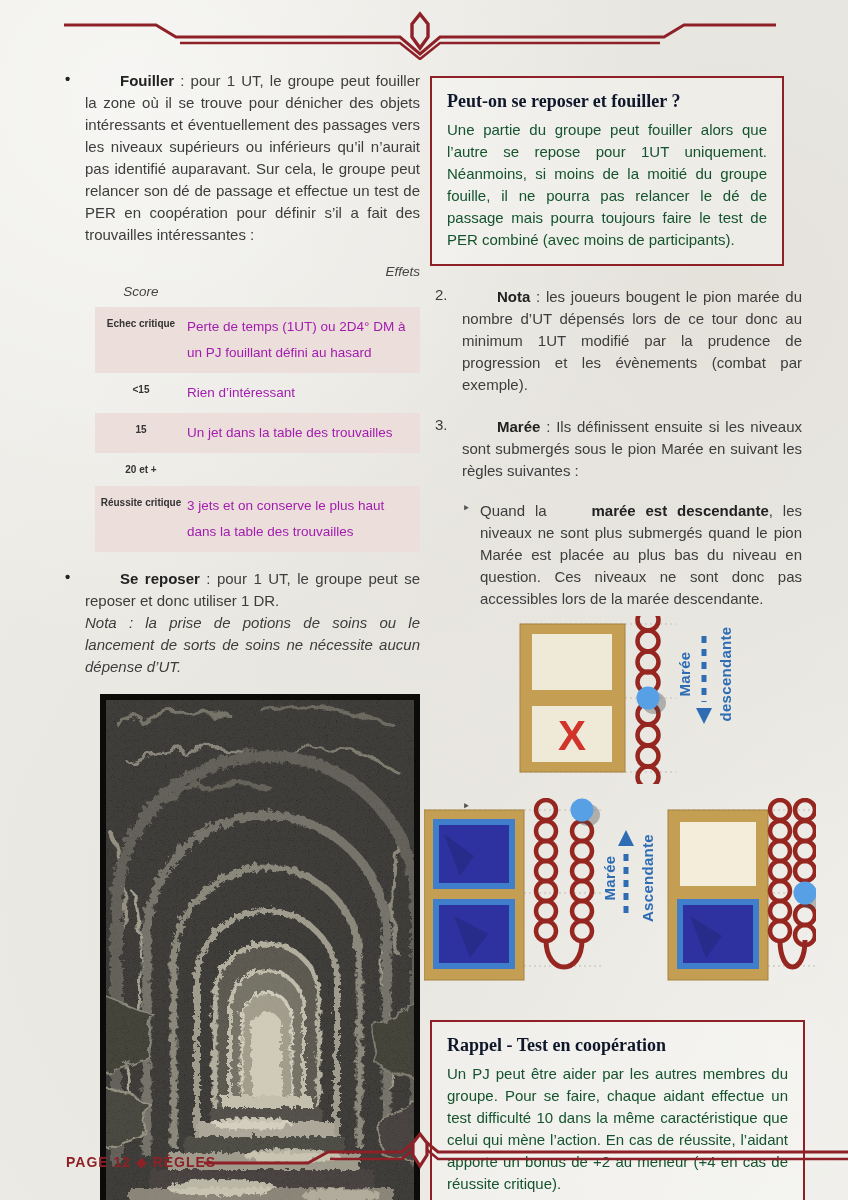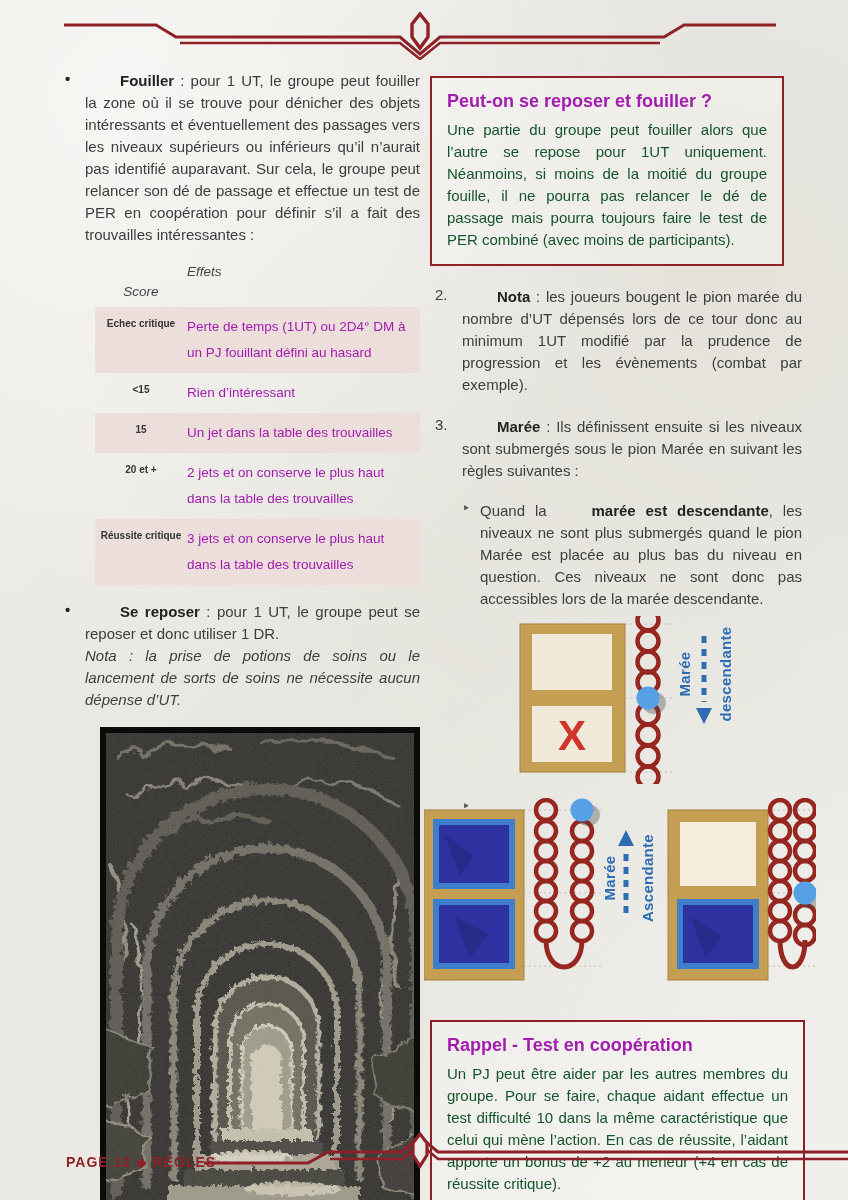--- a/index.html
+++ b/index.html
@@ -25,32 +25,32 @@
   p{margin:0;}
   .body-text{font-size:15px;line-height:22px;text-align:justify;}
   .bullet-item{position:relative;padding-left:22px;}
   .bullet-dot{position:absolute;left:2px;top:0;font-size:15px;font-weight:bold;color:#222;}
   b{color:#222;margin-left:35px;}
 
   
   .score-table{margin:14px 0 16px 32px;width:325px;font-size:13.5px;}
   .score-head{display:flex;font-style:italic;color:#444;padding:4px 0 8px 0;}
   .score-head .h-score{width:92px;text-align:center;margin-top:20px;}
-  .score-head .h-effets{flex:1;text-align:left;font-style:italic;}
+  .score-head .h-effets{flex:1;text-align:right;font-style:italic;}
   .t-row{display:flex;align-items:flex-start;padding:7px 0;}
   .t-row.shaded{background:#ecdedb;}
   .t-score{width:92px;text-align:center;font-weight:bold;font-size:10px;color:#333;line-height:18px;padding-top:1px;}
   .t-effect{flex:1;padding-right:8px;line-height:26px;color:#a21caf;}
 
   .nota{font-style:italic;}
   .etching{margin:16px 0 0 37px;width:320px;height:520px;}
 
   
   .redbox{border:2.5px solid #8f2026;padding:10px 15px 13px 15px;background:rgba(252,251,249,.35);}
-  .redbox h3{margin:2px 0 7px 0;font-size:18px;line-height:22px;color:#a21caf;}
+  .redbox h3{margin:2px 0 7px 0;font-size:18px;line-height:22px;color:#0f172a;font-family:Liberation Serif, serif;}
   .redbox p{font-size:15px;line-height:22px;text-align:justify;color:#14532d;}
   .box1{width:320px;}
   .box2{width:341px;margin-top:10px;}
 
   .numitem{position:relative;padding-left:32px;margin-top:20px;}
   .numitem .num{position:absolute;left:5px;top:0;font-size:15px;}
   .subbullet{position:relative;padding-left:50px;margin-top:18px;}
   .subbullet .marker{position:absolute;left:32px;top:0;font-size:14px;color:#555;}
 
   .diagram{display:block;}
@@ -96,21 +96,20 @@
       <div class="t-row">
         <div class="t-score">&lt;15</div>
         <div class="t-effect">Rien d’intéressant</div>
       </div>
       <div class="t-row shaded">
         <div class="t-score">15</div>
         <div class="t-effect">Un jet dans la table des trouvailles</div>
       </div>
       <div class="t-row">
         <div class="t-score">20 et +</div>
-        <div class="t-effect">2 jets et on conserve le plus haut dans la table des trouvailles</div>
       </div>
       <div class="t-row shaded">
         <div class="t-score">Réussite critique</div>
         <div class="t-effect">3 jets et on conserve le plus haut dans la table des trouvailles</div>
       </div>
     </div>
 
     <div class="bullet-item">
       <span class="bullet-dot">•</span>
       <p class="body-text"><b>Se reposer</b><span> : pour 1 UT, le groupe peut se reposer et donc utiliser 1 DR.</span></p>

